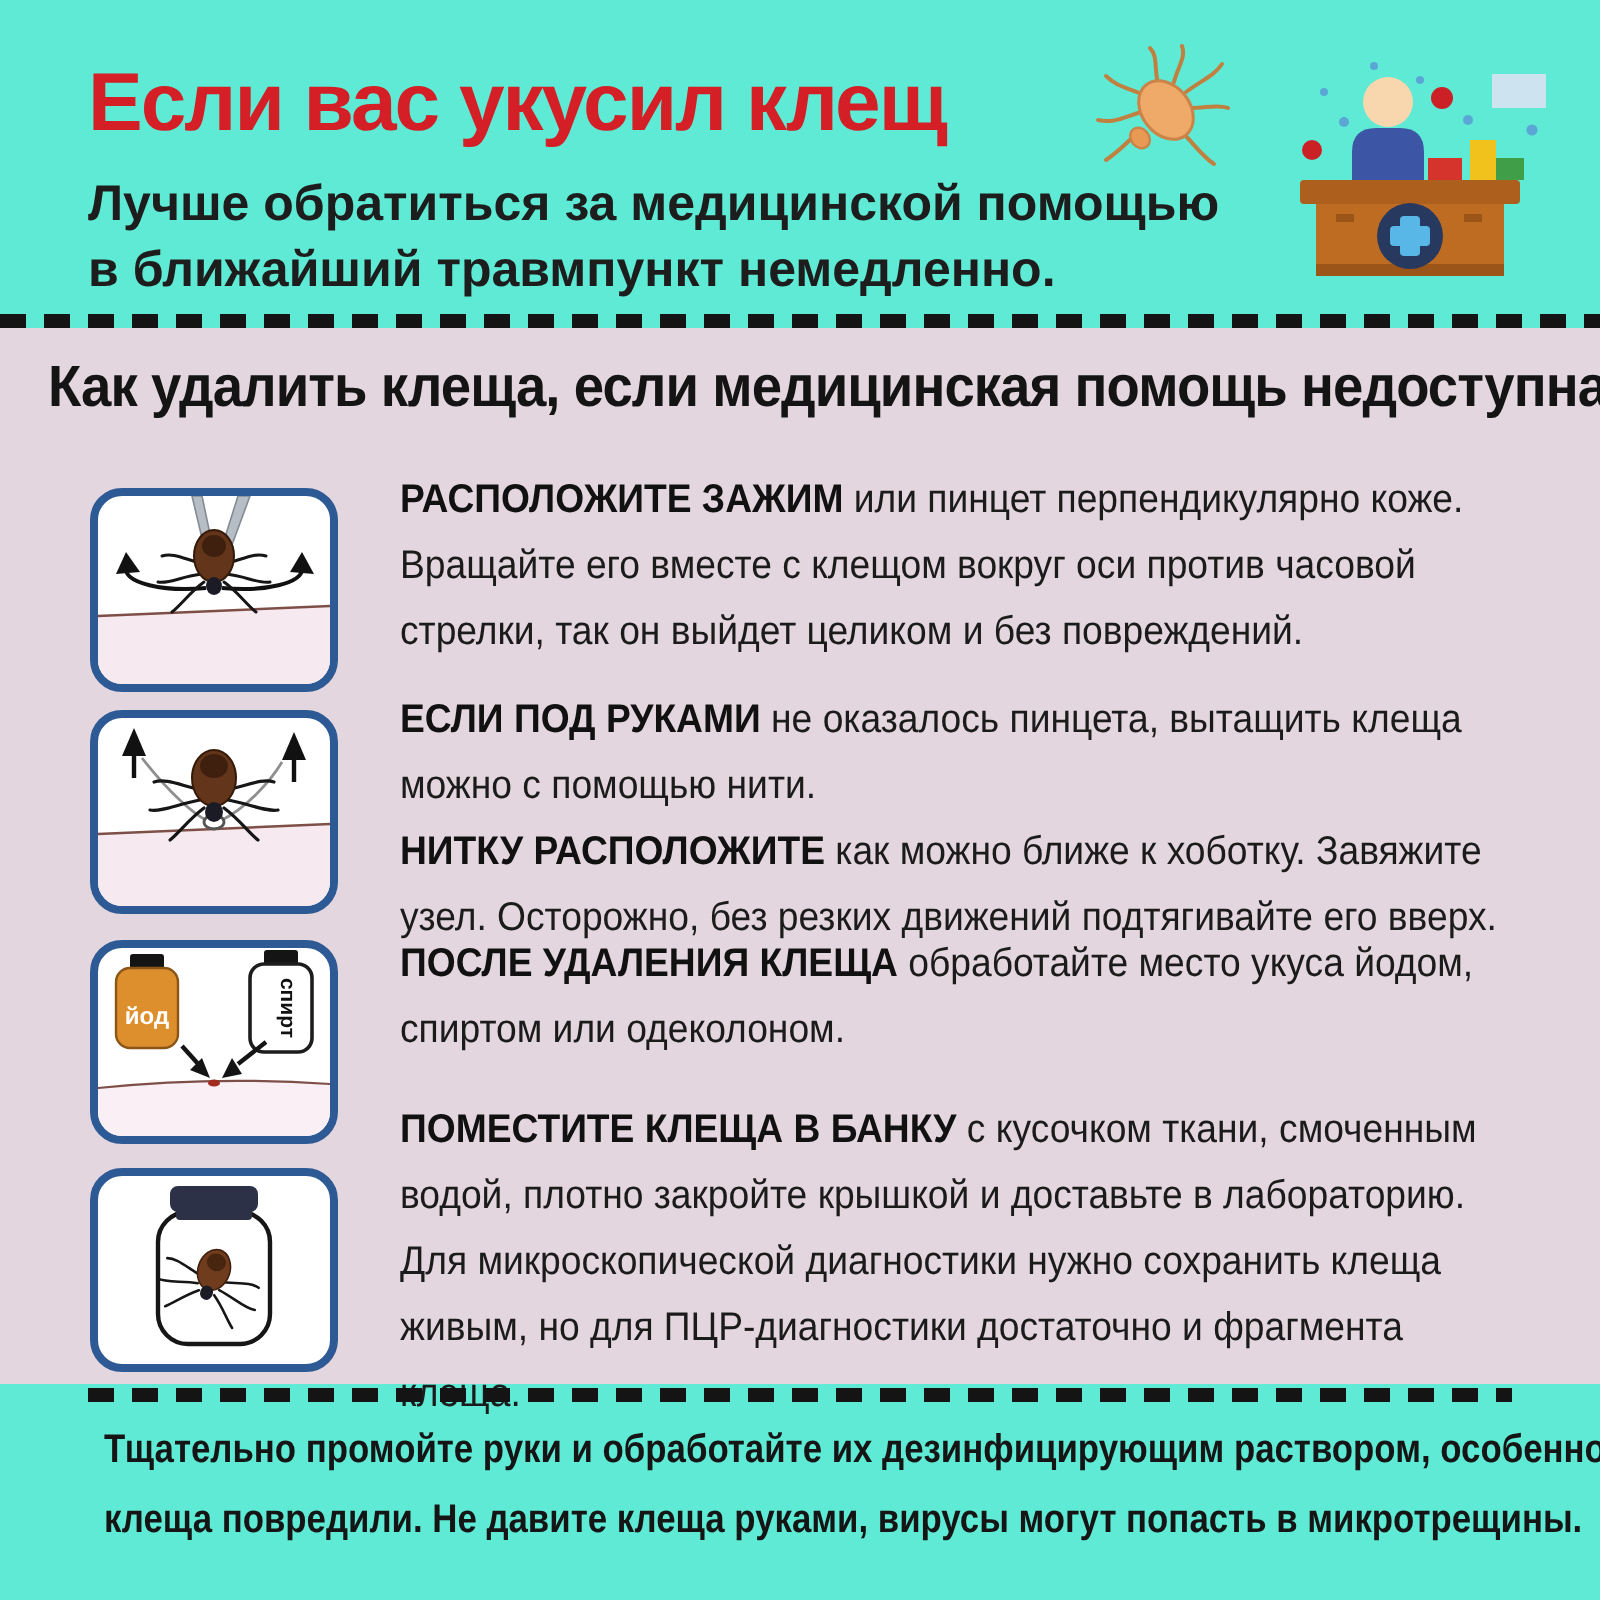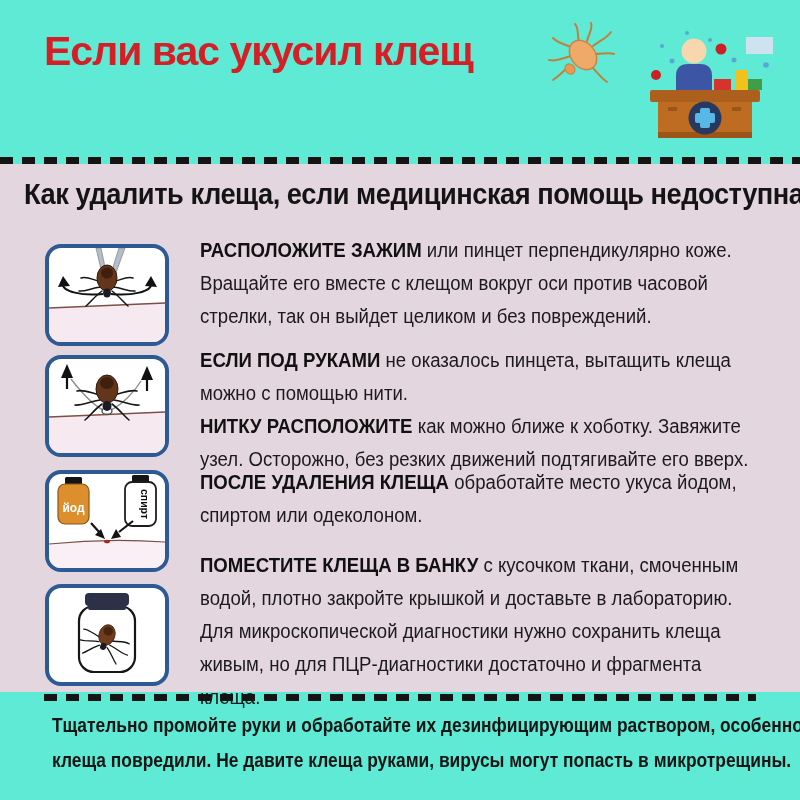--- a/index.html
+++ b/index.html
@@ -53,20 +53,24 @@
           font-size:20px;font-weight:bold;line-height:35px;color:#151515;
           transform:scaleX(.87);}
   .footer div{white-space:nowrap;}
 </style>
 </head>
 <body>
 
 <div class="page">
 
   <div class="title">Если вас укусил клещ</div>
+  <div class="subtitle">
+    <div>Лучше обратиться за медицинской помощью</div>
+    <div>в ближайший травмпункт немедленно.</div>
+  </div>
 
   <div class="tick-top">
     <svg width="74" height="68" viewBox="0 0 74 68">
       <g stroke="#c08040" stroke-width="2" fill="none" stroke-linecap="round">
         <path d="M38,20 C36,12 38,6 34,2"></path>
         <path d="M46,19 C48,11 52,7 50,1"></path>
         <path d="M52,24 C60,18 66,16 70,10"></path>
         <path d="M54,32 C62,32 68,30 73,32"></path>
         <path d="M32,26 C24,22 18,22 12,16"></path>
         <path d="M30,34 C22,36 16,40 8,38"></path>

